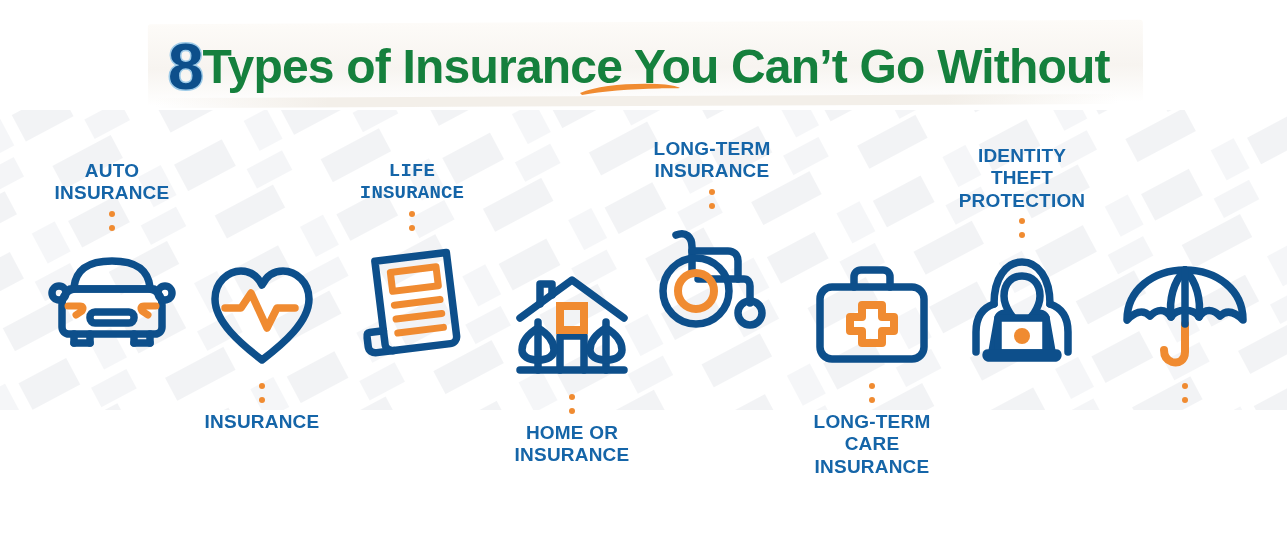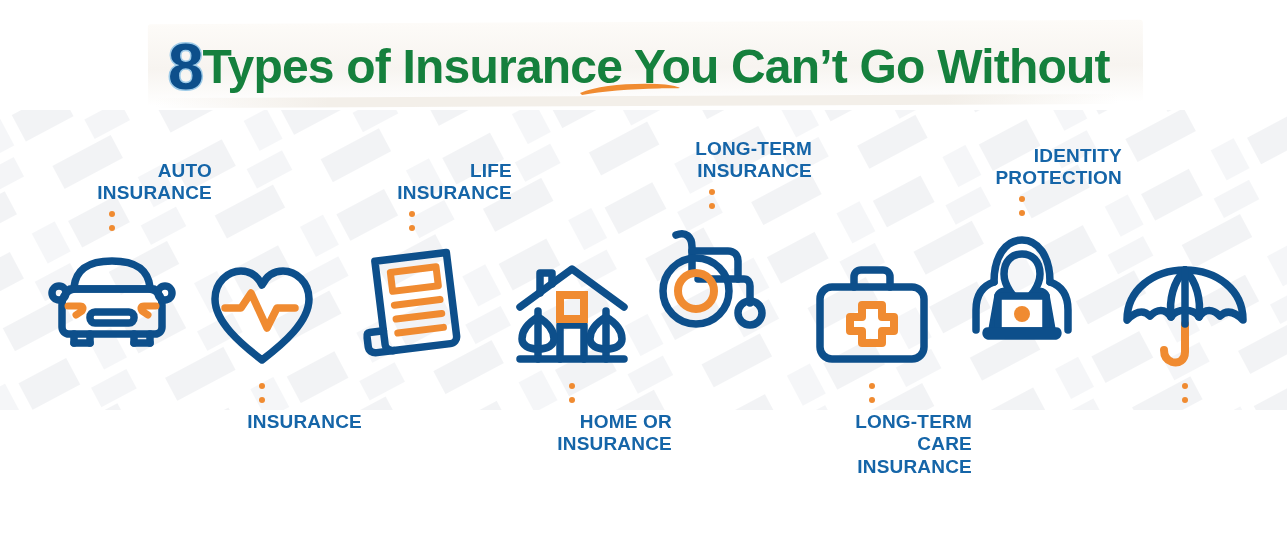--- a/index.html
+++ b/index.html
@@ -85,21 +85,21 @@
     left: 579px;
     top: 82px;
     width: 102px;
     height: 14px;
   }
 
   
   .item {
     position: absolute;
     width: 200px;
-    text-align: right;
+    text-align: center;
   }
   .label {
     color: #1565a8;
     font-size: 19px;
     font-weight: bold;
     line-height: 1.18;
     letter-spacing: 0.2px;
     text-transform: uppercase;
   }
 
@@ -180,21 +180,21 @@
           <rect x="44" y="63" width="44" height="11" rx="5"></rect>
         </g>
         <g fill="none" stroke="#f08b31" stroke-width="7" stroke-linecap="round" stroke-linejoin="round">
           <path d="M22 57 L34 57 C37 57, 38 59, 36 62 L30 66"></path>
           <path d="M110 57 L98 57 C95 57, 94 59, 96 62 L102 66"></path>
         </g>
       </svg>
     </div>
   </div>
 
-  <div class="item" style="left:312px; top:160px;">
+  <div class="item" style="left:312px; top:160px;font-family:Liberation Mono, monospace;">
     <div class="label">
       <div>LIFE</div>
       <div>INSURANCE</div>
     </div>
     <div class="dots" style="height:36px;">
       <span class="dot" style="top:6px;"></span>
       <span class="dot" style="top:20px;"></span>
     </div>
     <div class="icon-box">
       <svg width="116" height="112" viewBox="0 0 116 112">
@@ -233,20 +233,21 @@
           <circle cx="96" cy="90" r="12"></circle>
         </g>
         <circle cx="42" cy="68" r="18" fill="none" stroke="#f08b31" stroke-width="8"></circle>
       </svg>
     </div>
   </div>
 
   <div class="item" style="left:922px; top:145px;">
     <div class="label">
       <div>IDENTITY</div>
+      <div>THEFT</div>
       <div>PROTECTION</div>
     </div>
     <div class="dots" style="height:36px;">
       <span class="dot" style="top:6px;"></span>
       <span class="dot" style="top:20px;"></span>
     </div>
     <div class="icon-box">
       <svg width="120" height="112" viewBox="0 0 120 112">
         <g fill="none" stroke="#0d4f8b" stroke-width="7.5" stroke-linecap="round" stroke-linejoin="round">
           <path d="M32 52 C32 26, 44 10, 60 10 C76 10, 88 26, 88 52"></path>
@@ -274,21 +275,21 @@
     </div>
     <div class="dots" style="height:36px;">
       <span class="dot" style="top:8px;"></span>
       <span class="dot" style="top:22px;"></span>
     </div>
     <div class="label">
       <div>INSURANCE</div>
     </div>
   </div>
 
-  <div class="item" style="left:472px; top:255px;">
+  <div class="item" style="left:472px; top:266px;">
     <div class="icon-box">
       <svg width="124" height="112" viewBox="0 0 124 112">
         <g fill="none" stroke="#0d4f8b" stroke-width="7.5" stroke-linecap="round" stroke-linejoin="round">
           <path d="M10 48 L62 10 L114 48"></path>
           <path d="M30 34 L30 14 L42 14 L42 25"></path>
           <path d="M28 52 L28 100"></path>
           <path d="M96 52 L96 100"></path>
           <path d="M50 100 L50 66 L74 66 L74 100"></path>
           <path d="M10 100 L114 100"></path>
           <path d="M28 58 C18 64, 12 72, 12 80 C12 86, 18 90, 28 90 C38 90, 44 86, 44 80 C44 72, 38 64, 28 58 Z"></path>

